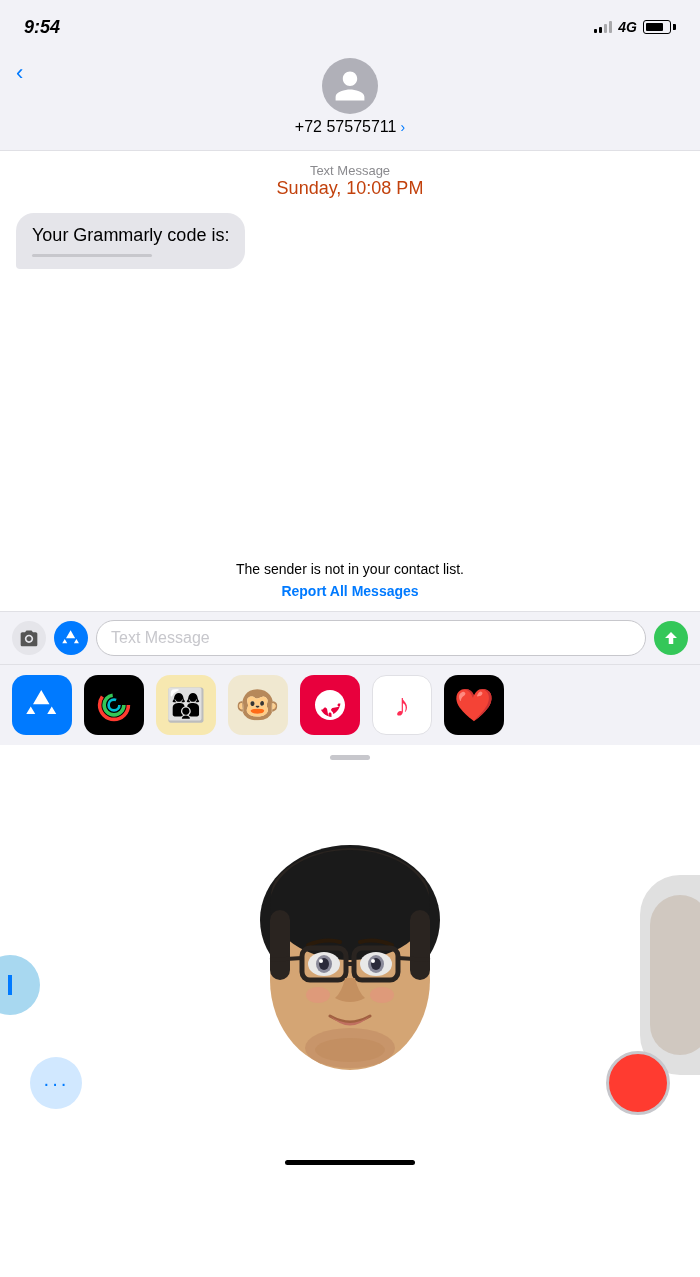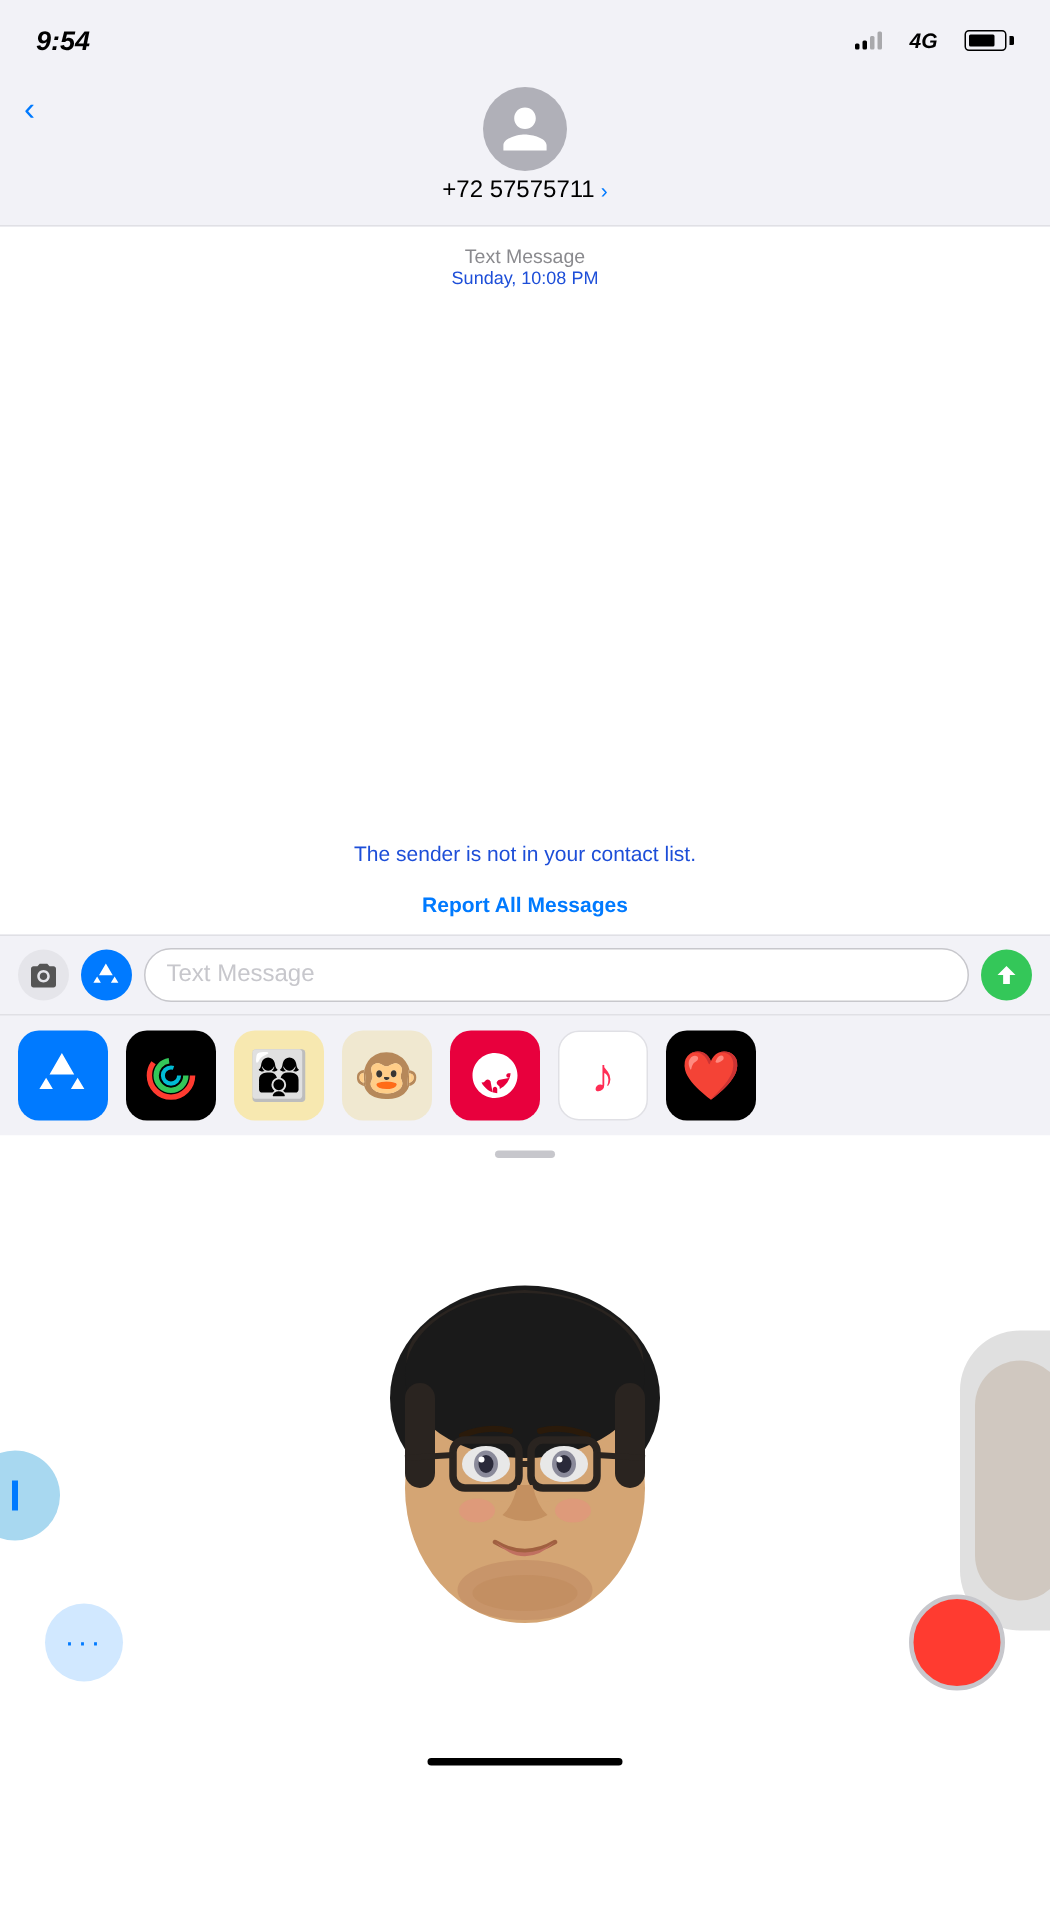--- a/index.html
+++ b/index.html
@@ -22,21 +22,21 @@
       height: 50px;
       font-style: italic;
     }
     .status-time {
       font-size: 18px;
       font-weight: 600;
       color: #000;
     }
     .status-icons {
       display: flex;
-      gap: 18px;
+      gap: 6px;
     }
     .signal-bars {
       display: flex;
       align-items: flex-end;
       gap: 2px;
       height: 14px;
     }
     .signal-bars span {
       background: #000;
       width: 3px;
@@ -132,22 +132,22 @@
     }
     .message-meta {
       text-align: center;
       margin-bottom: 14px;
     }
     .message-meta .type-label {
       font-size: 13px;
       color: #8a8a8e;
     }
     .message-meta .time-label {
-      font-size: 12px;
-      color: #1d4ed8;
+      font-size: 18px;
+      color: #c2410c;
     }
     .message-bubble {
       background: #e5e5ea;
       border-radius: 18px 18px 18px 4px;
       padding: 12px 16px;
       max-width: 75%;
       display: inline-block;
       margin-bottom: 8px;
     }
     .message-bubble .text {
@@ -163,22 +163,22 @@
       margin-top: 8px;
     }
 
     
     .sender-notice {
       text-align: center;
       padding: 30px 20px 12px;
     }
     .sender-notice .notice-text {
       font-size: 14px;
-      color: #1d4ed8;
-      margin-bottom: 18px;
+      color: #000000;
+      margin-bottom: 6px;
     }
     .sender-notice .report-link {
       font-size: 14px;
       color: #007aff;
       font-weight: 600;
       cursor: pointer;
     }
 
     
     .input-bar {
@@ -405,20 +405,24 @@
     <span class="chevron">›</span>
   </div>
 </div>
 
 <div class="section-messages">
   <div class="message-area">
     <div class="message-meta">
       <div class="type-label">Text Message</div>
       <div class="time-label">Sunday, 10:08 PM</div>
     </div>
+    <div class="message-bubble">
+      <div class="text">Your Grammarly code is:</div>
+      <div class="redacted-line"></div>
+    </div>
   </div>
 
   <div class="sender-notice">
     <div class="notice-text">The sender is not in your contact list.</div>
     <div class="report-link">Report All Messages</div>
   </div>
 </div>
 
 <div class="input-bar">
   <div class="input-icon-btn camera-btn">

